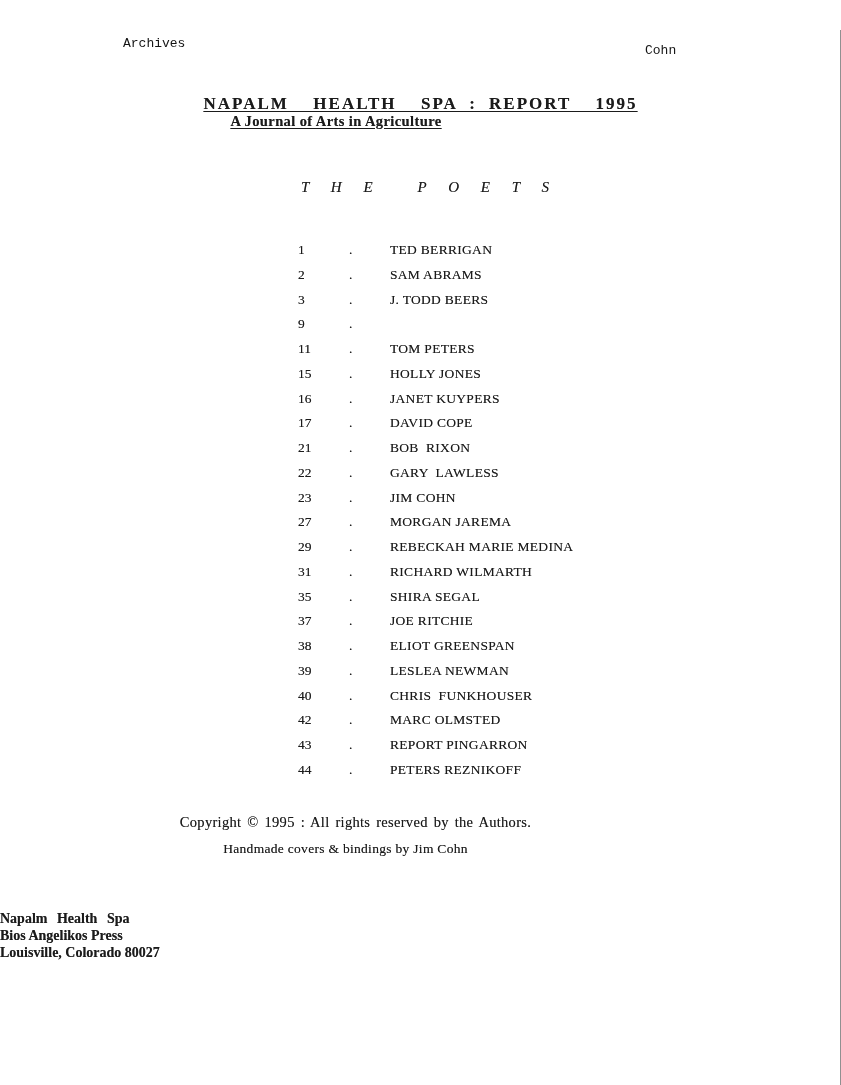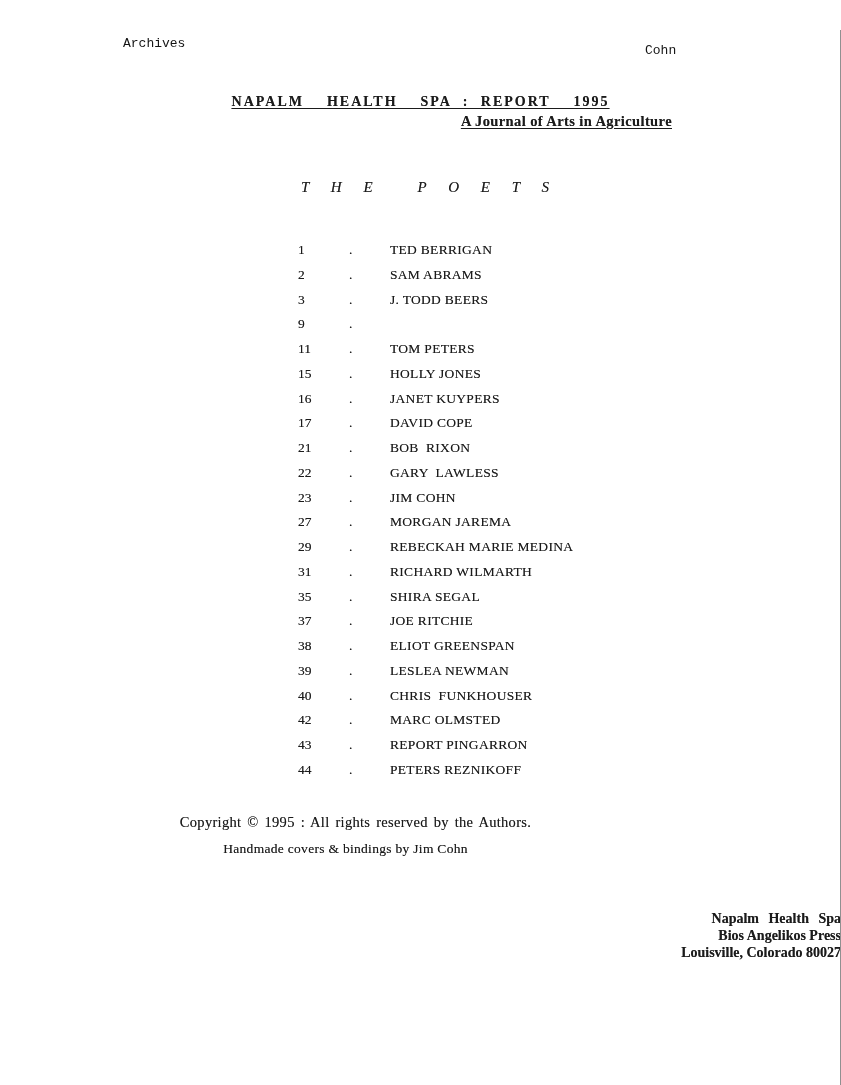--- a/index.html
+++ b/index.html
@@ -26,31 +26,31 @@
   .nav-home { left: 645px; top: 43px; }
 
   
   .scan-text { text-shadow: 0 0 0.5px rgba(30,30,30,0.55); }
 
   .doc-title {
     position: absolute;
     top: 94px; left: 0; width: 841px;
     text-align: center;
     font-weight: bold;
-    font-size: 14px;
+    font-size: 17px;
     letter-spacing: 2px;
     word-spacing: 6px;
     white-space: pre;
     text-decoration: underline;
     text-underline-offset: 2px;
   }
   .doc-subtitle {
     position: absolute;
     top: 113px; left: 0; width: 672px;
-    text-align: right;
+    text-align: center;
     font-weight: bold;
     font-size: 14.5px;
     letter-spacing: 0.4px;
     text-decoration: underline;
     text-underline-offset: 2px;
   }
   .section-heading {
     position: absolute;
     top: 179px; left: 301px;
     font-style: italic;
@@ -86,21 +86,21 @@
   .handmade-line {
     position: absolute;
     top: 841px; left: 0; width: 691px;
     text-align: center;
     font-size: 13.5px;
     letter-spacing: 0.3px;
   }
   .imprint {
     position: absolute;
     top: 910px; left: 0; width: 841px;
-    text-align: right;
+    text-align: left;
     font-weight: bold;
     font-size: 14px;
     line-height: 17px;
   }
   .imprint-line1 { word-spacing: 6px; }
 
   .scan-edge {
     position: absolute;
     right: 0; top: 30px;
     width: 1px; height: 1055px;

